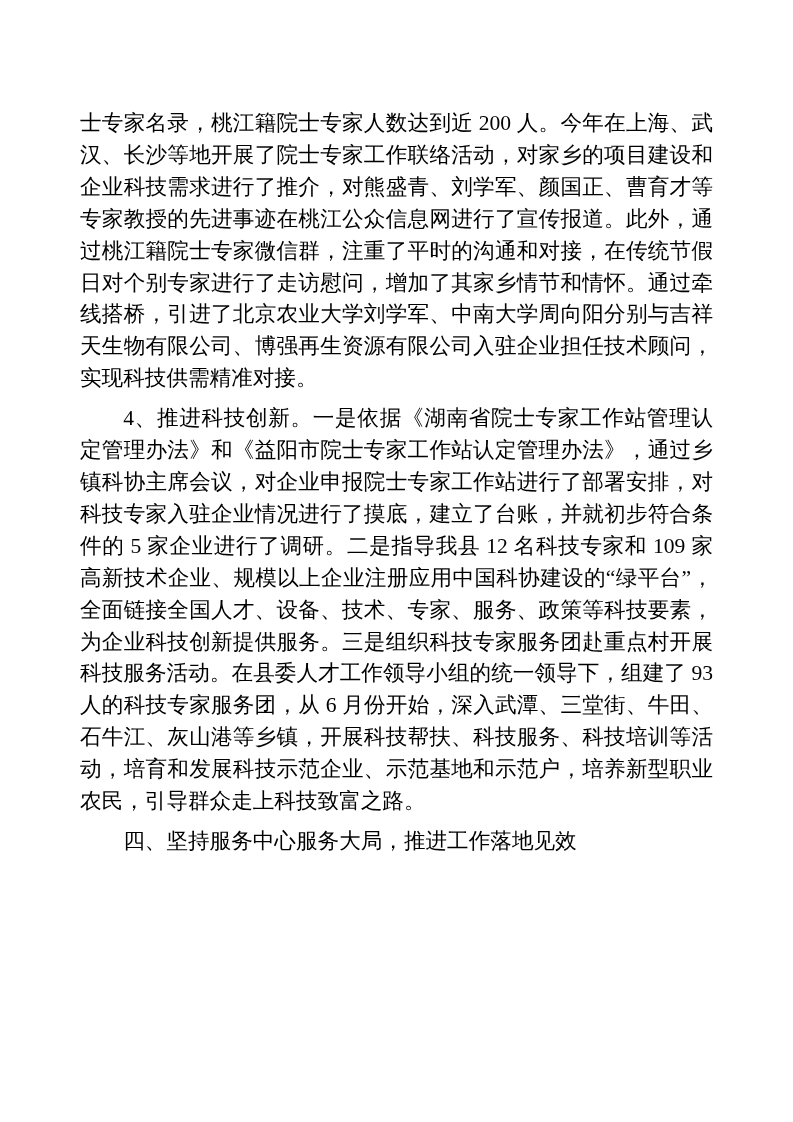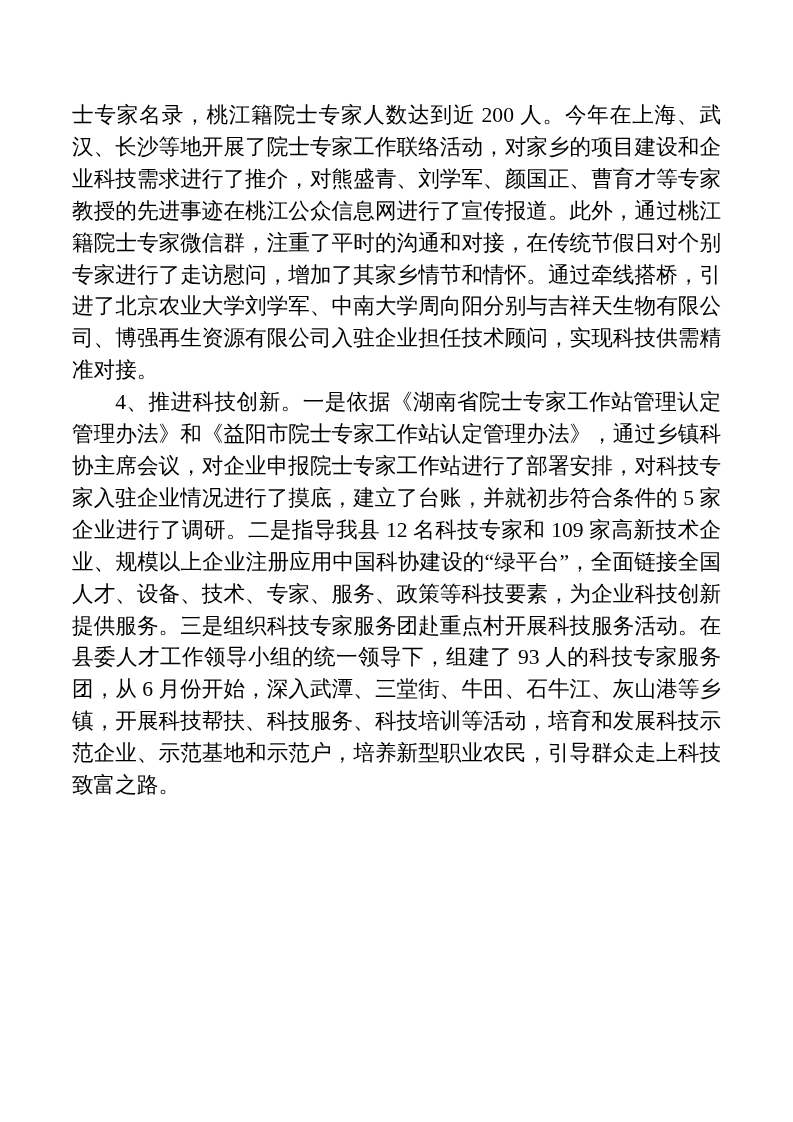--- a/index.html
+++ b/index.html
@@ -23,28 +23,29 @@
   .doc-body {
     width: 649px;
     color: #000000;
     font-size: 21.6px;
     line-height: 31.9px;
     text-align: justify;
     text-justify: inter-ideograph;
     letter-spacing: 0;
   }
   .doc-body p {
-    margin: 0;
+    margin: 8px;
     padding: 0;
   }
   .doc-body p.indent {
     text-indent: 2em;
   }
 </style>
 </head>
 <body>
 
 <div class="page">
   <div class="doc-body">
     <p>士专家名录，桃江籍院士专家人数达到近 200 人。今年在上海、武汉、长沙等地开展了院士专家工作联络活动，对家乡的项目建设和企业科技需求进行了推介，对熊盛青、刘学军、颜国正、曹育才等专家教授的先进事迹在桃江公众信息网进行了宣传报道。此外，通过桃江籍院士专家微信群，注重了平时的沟通和对接，在传统节假日对个别专家进行了走访慰问，增加了其家乡情节和情怀。通过牵线搭桥，引进了北京农业大学刘学军、中南大学周向阳分别与吉祥天生物有限公司、博强再生资源有限公司入驻企业担任技术顾问，实现科技供需精准对接。</p>
     <p class="indent">4、推进科技创新。一是依据《湖南省院士专家工作站管理认定管理办法》和《益阳市院士专家工作站认定管理办法》，通过乡镇科协主席会议，对企业申报院士专家工作站进行了部署安排，对科技专家入驻企业情况进行了摸底，建立了台账，并就初步符合条件的 5 家企业进行了调研。二是指导我县 12 名科技专家和 109 家高新技术企业、规模以上企业注册应用中国科协建设的“绿平台”，全面链接全国人才、设备、技术、专家、服务、政策等科技要素，为企业科技创新提供服务。三是组织科技专家服务团赴重点村开展科技服务活动。在县委人才工作领导小组的统一领导下，组建了 93 人的科技专家服务团，从 6 月份开始，深入武潭、三堂街、牛田、石牛江、灰山港等乡镇，开展科技帮扶、科技服务、科技培训等活动，培育和发展科技示范企业、示范基地和示范户，培养新型职业农民，引导群众走上科技致富之路。</p>
+    <p class="indent">四、坚持服务中心服务大局，推进工作落地见效</p>
   </div>
 </div>
 
 </body></html>

